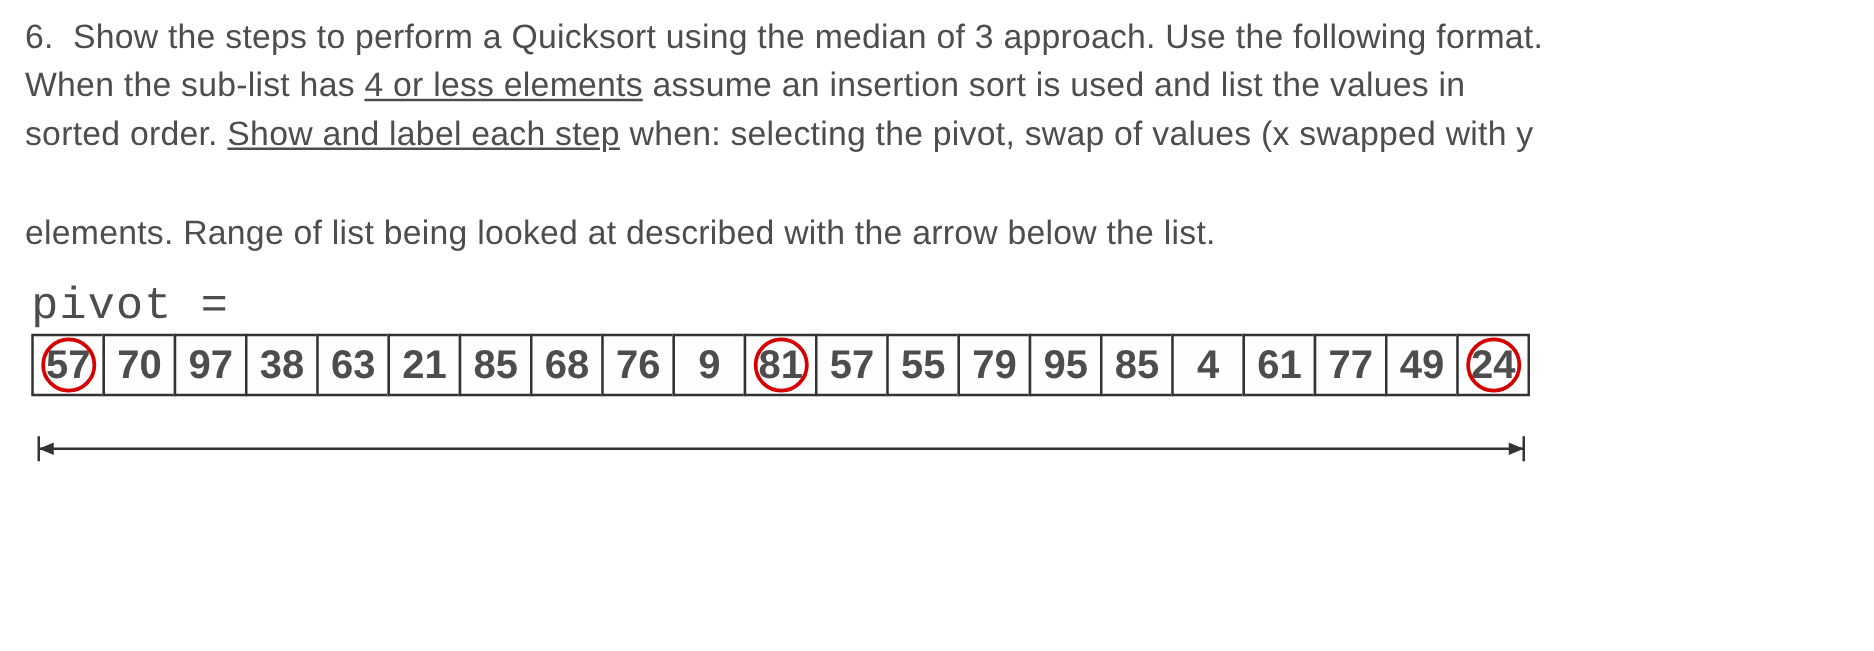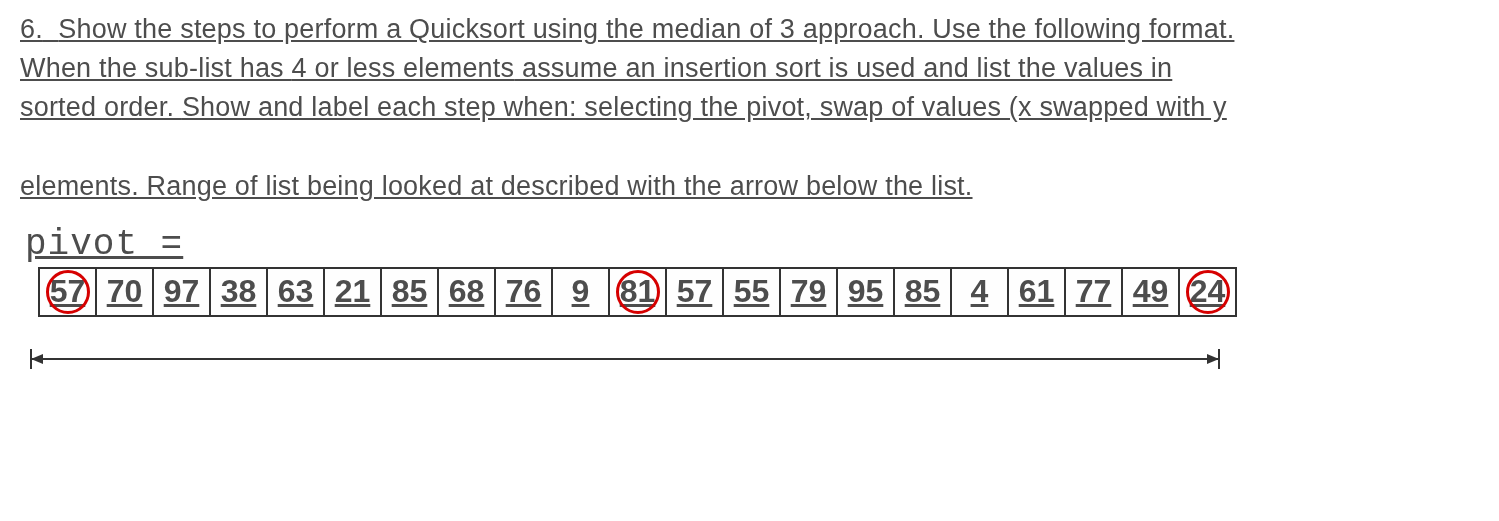--- a/index.html
+++ b/index.html
@@ -6,42 +6,41 @@
     margin: 0;
     padding: 0;
     background: #ffffff;
     font-family: Arial, Helvetica, sans-serif;
     color: #4d4d4d;
   }
   .page {
     width: 1499px;
     padding: 10px 20px 0 20px;
     box-sizing: border-box;
-    text-decoration: underline;
   }
   .question-text {
     font-size: 27px;
     line-height: 1.45;
     color: #4d4d4d;
     letter-spacing: 0.2px;
   }
   .question-text .u {
     text-decoration: underline;
   }
   .pivot-label {
     margin-top: 18px;
     margin-left: 5px;
     font-family: "Courier New", Courier, monospace;
     font-size: 36px;
     color: #4d4d4d;
     letter-spacing: 1px;
   }
   .array-row {
     display: flex;
-    margin-left: 18px;
+    margin-left: 5px;
     margin-top: 2px;
   }
   .cell {
     position: relative;
     width: 59px;
     height: 50px;
     border: 2px solid #333333;
     margin-left: -2px;
     display: flex;
     align-items: center;

